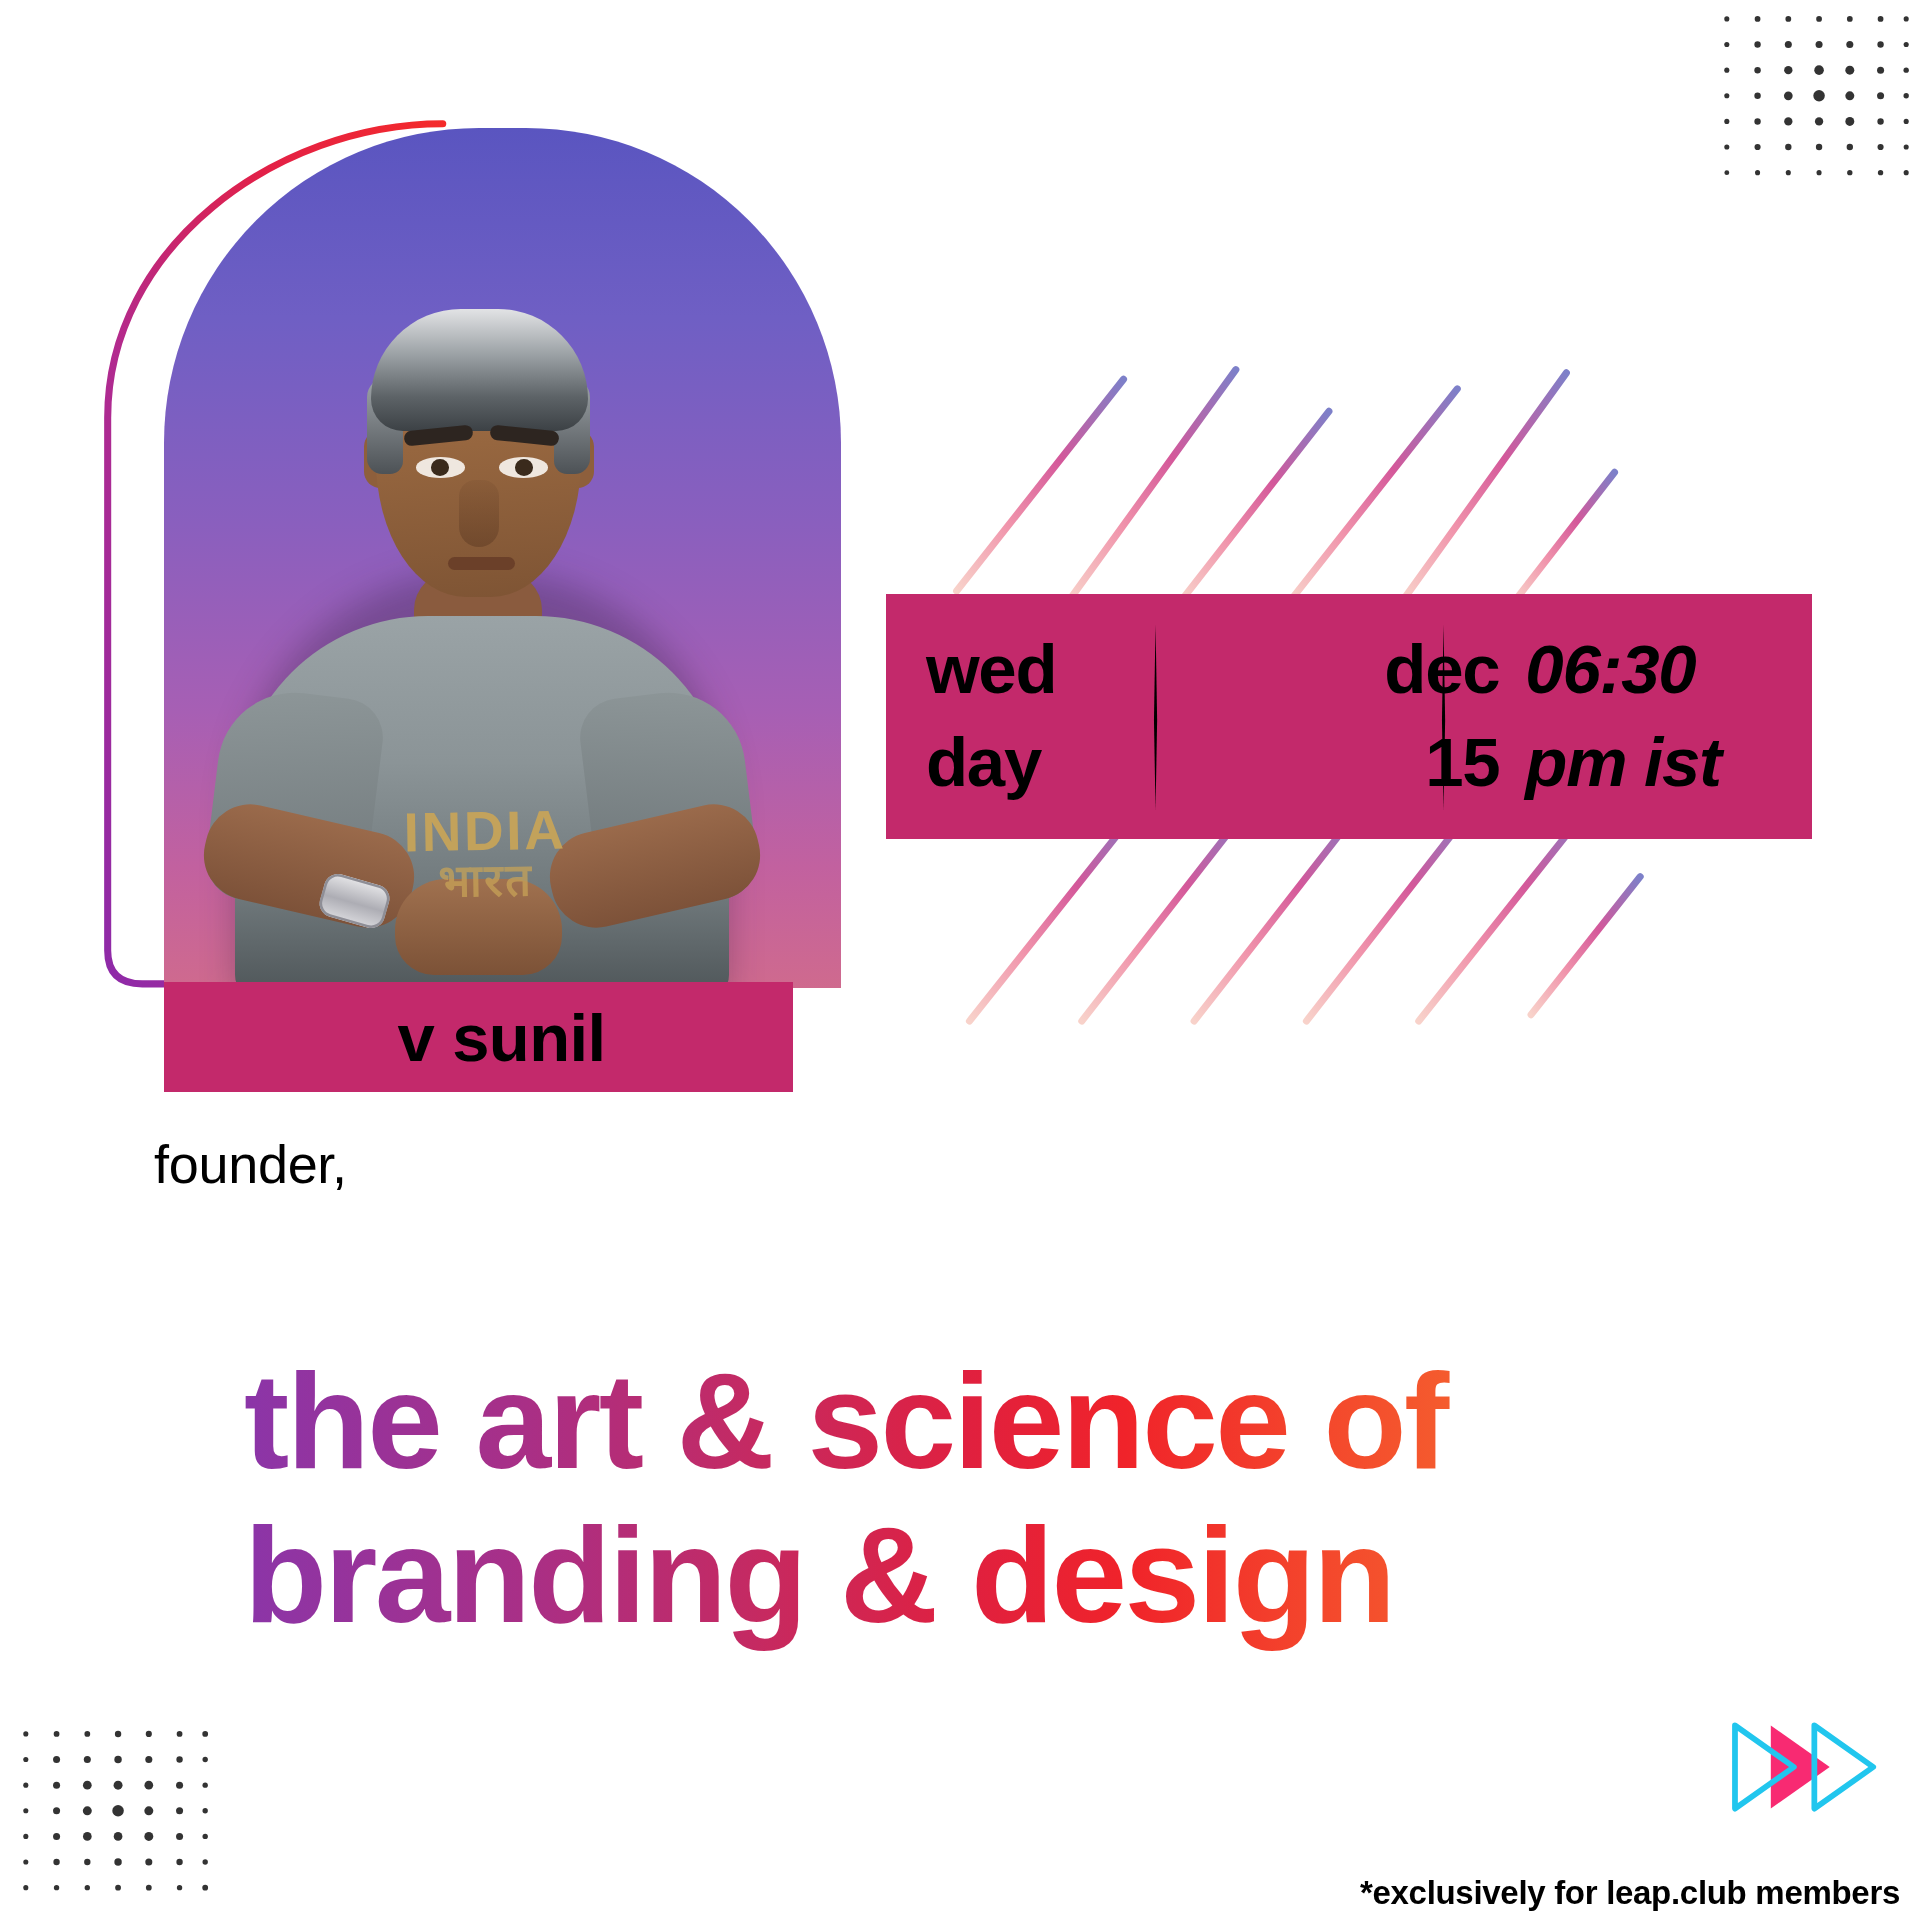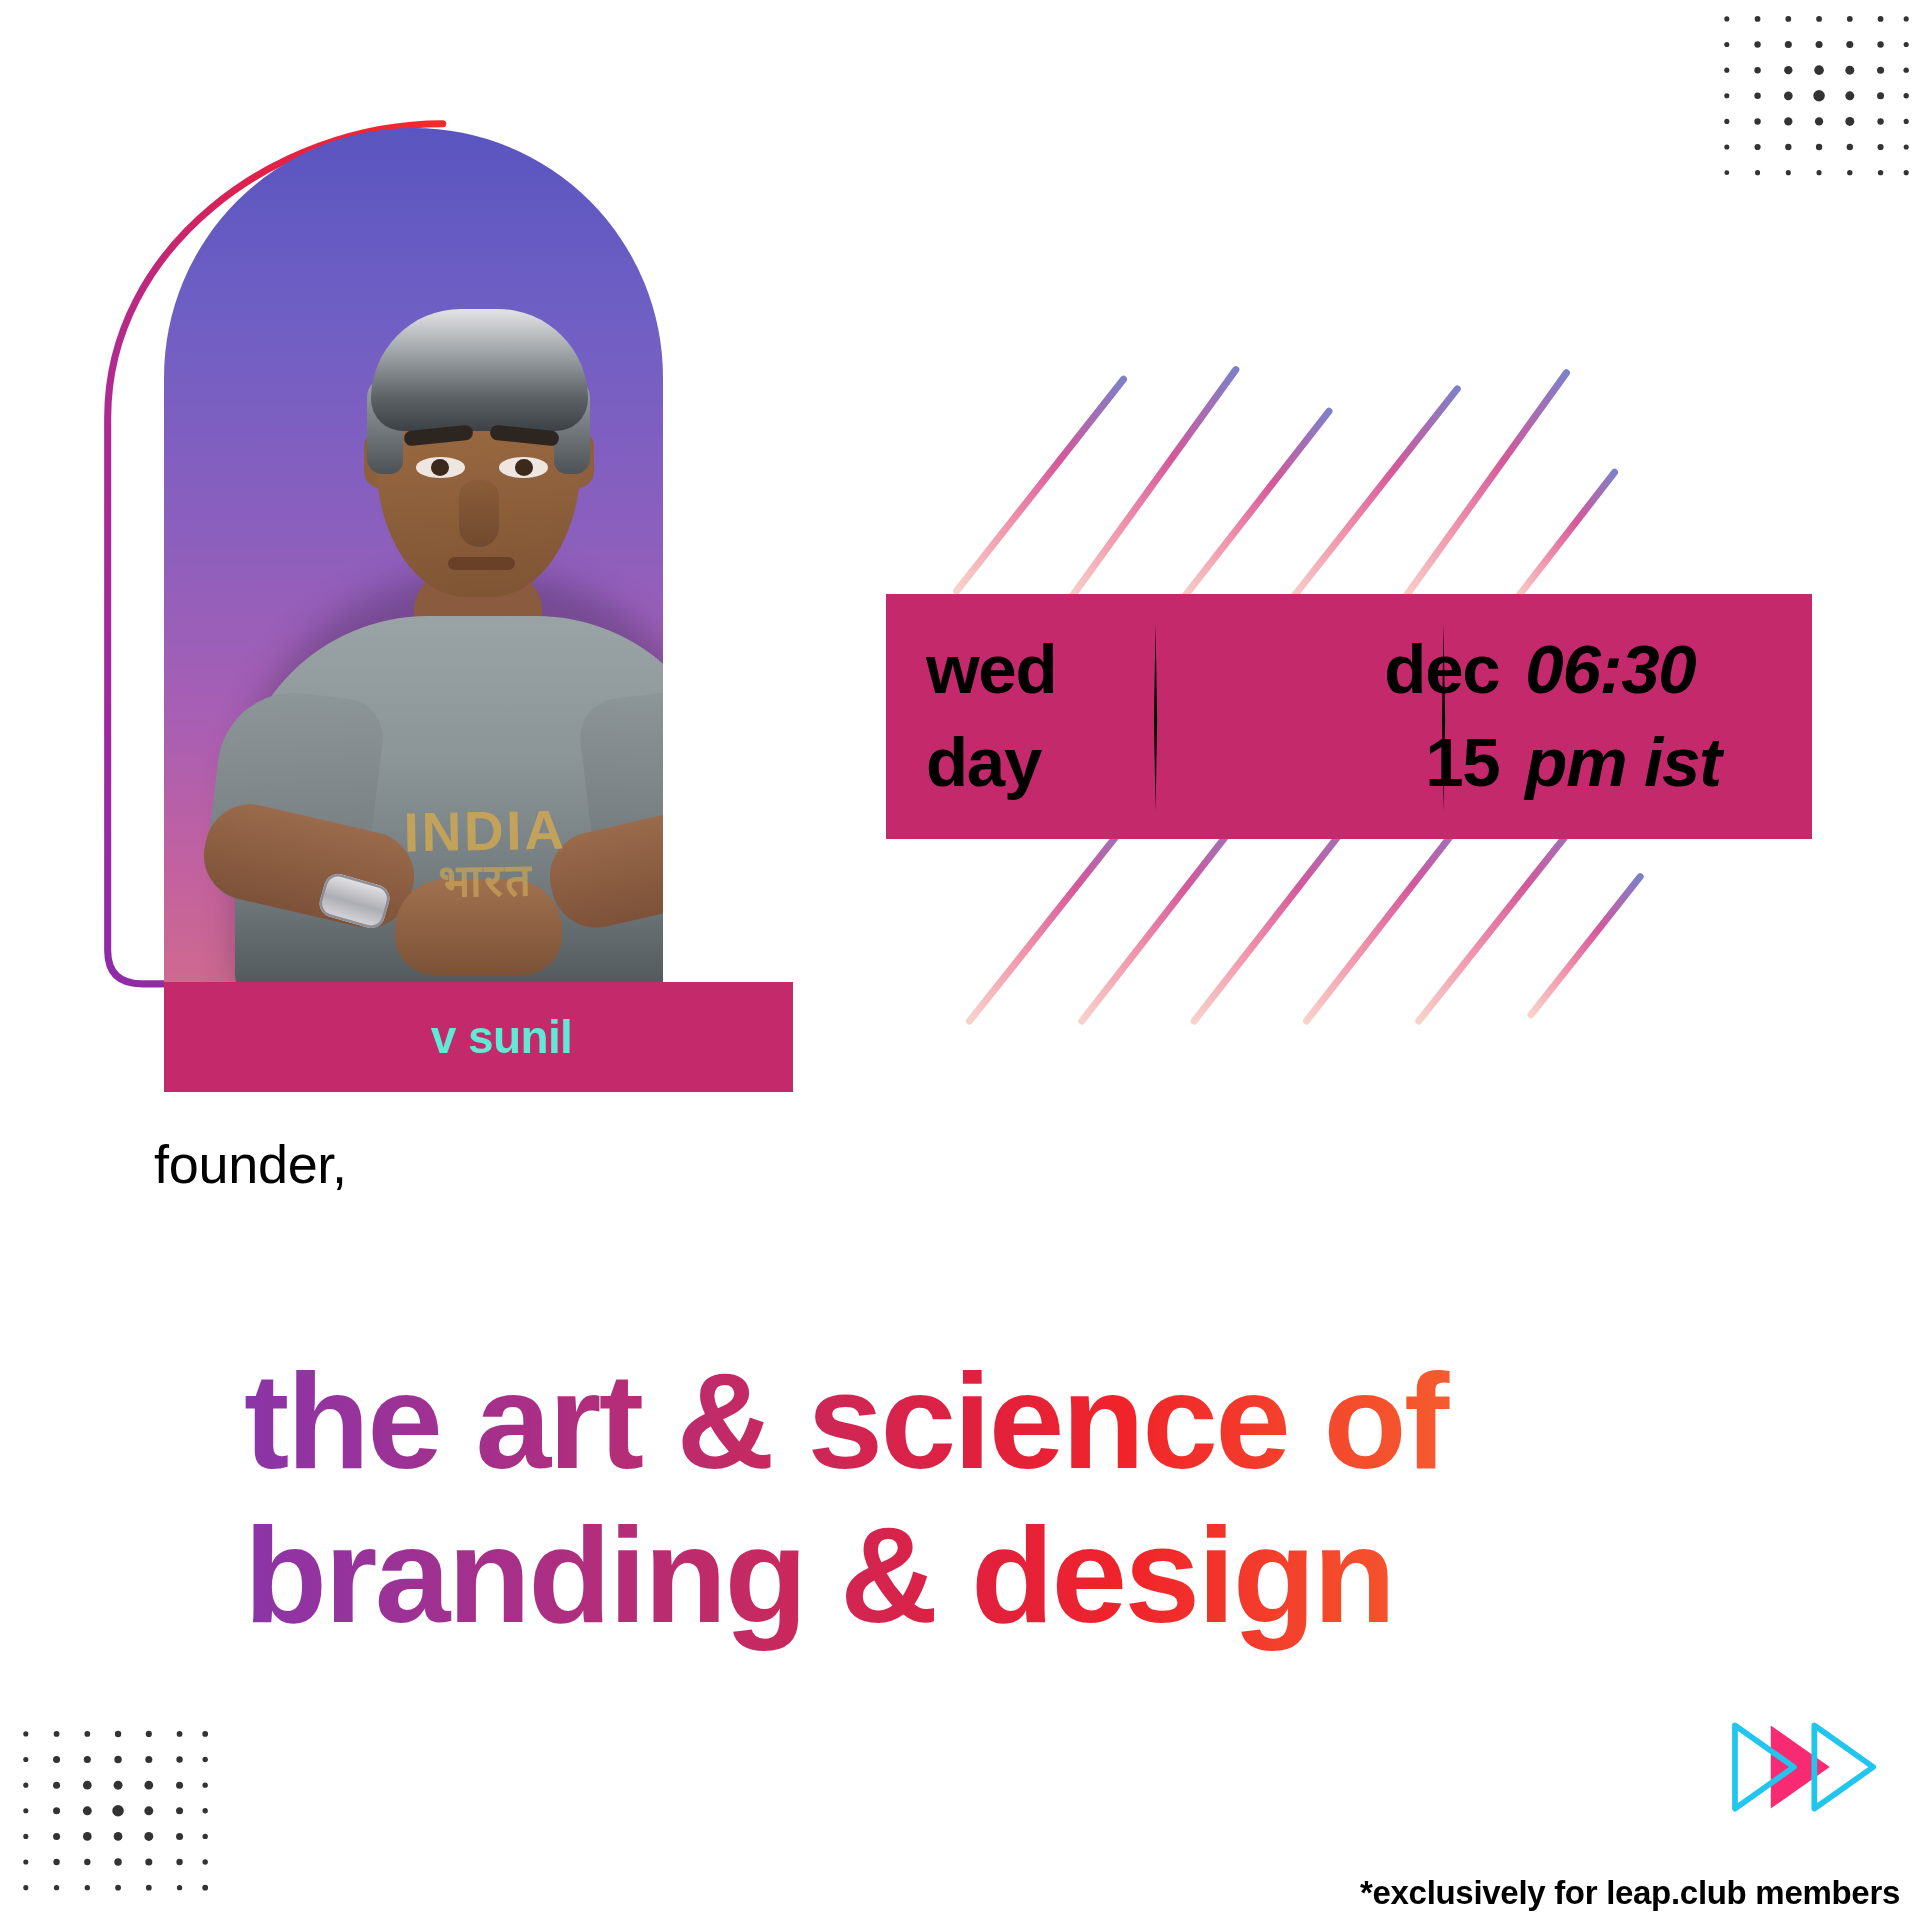--- a/index.html
+++ b/index.html
@@ -14,23 +14,24 @@
 
   
   .dotgrid{position:absolute;}
   .dotgrid svg{display:block;}
 
   
   .arch-outline{position:absolute;left:96px;top:116px;width:655px;height:873px;}
   .arch-outline svg{display:block;overflow:visible;}
 
   .arch-photo{
-    position:absolute;left:164px;top:128px;width:499px;height:860px;
+    position:absolute;left:164px;top:128px;width:629px;height:860px;
     border-top-left-radius:315px;border-top-right-radius:315px;
     overflow:hidden;
+    padding-left:48px;
   }
   .photo-bg{
     position:absolute;inset:0;
     background:linear-gradient(180deg,#5a55c0 0%,#6f5fc4 22%,#8a5fbe 46%,#a75fb4 68%,#c2619f 86%,#cf6a8e 100%);
   }
 
   
   .person{position:absolute;left:0;top:0;width:629px;height:860px;}
   .p-shadow{position:absolute;left:71px;top:443px;width:494px;height:424px;background:rgba(30,20,45,.28);border-radius:244px 244px 0 0;filter:blur(16.7px);}
   .torso{
@@ -75,21 +76,21 @@
     font-family:"Liberation Sans", sans-serif;
   }
   .shirt-text .sub{font-size:45px;opacity:.78;display:block;}
 
   
   .name-band{
     position:absolute;left:164px;top:982px;width:629px;height:110px;
     background:#c3296b;display:flex;align-items:center;justify-content:center;
   }
   .name-band .nm{
-    color:#5eead4;font-size:46px;font-weight:700;letter-spacing:-0.6px;
+    color:#000000;font-size:67px;font-weight:700;letter-spacing:-0.6px;
     font-family:"Liberation Sans", sans-serif;
     margin-left:46px;
   }
 
   
   .role{
     position:absolute;left:154px;top:1133px;width:963px;
     color:#000000;font-size:54px;font-weight:400;line-height:1.17;
     letter-spacing:-0.3px;
     font-family:"Liberation Sans", sans-serif;

